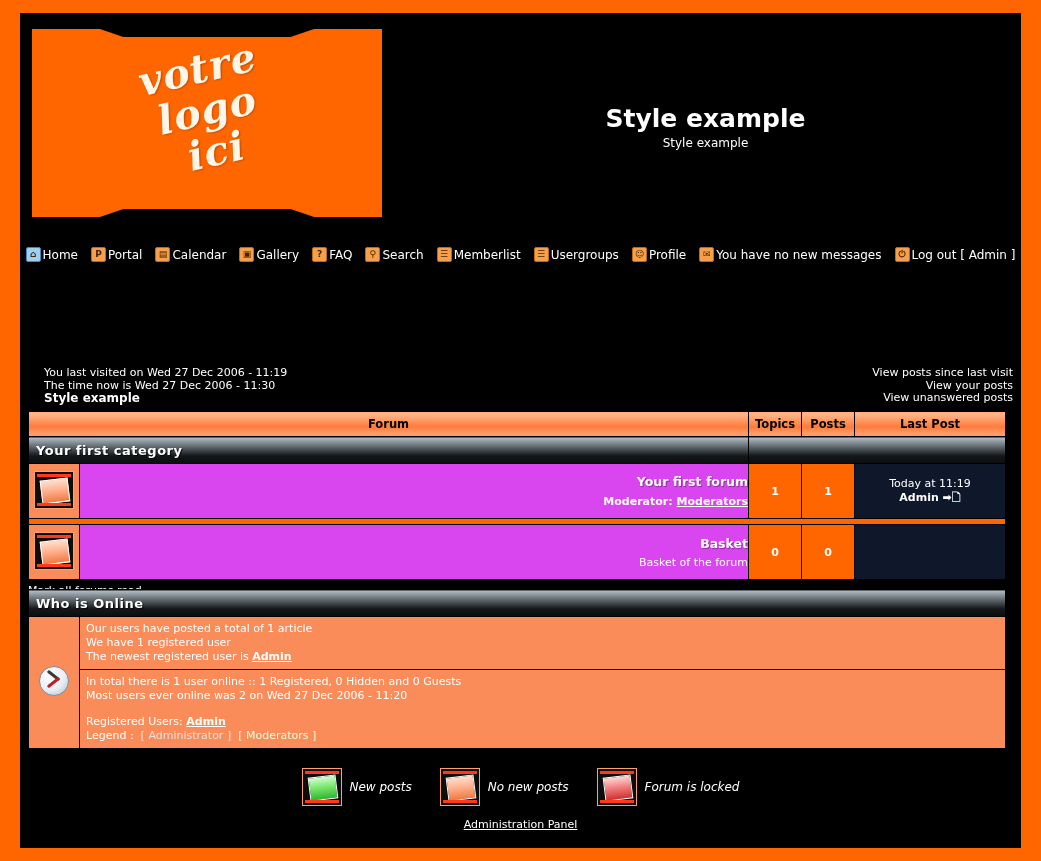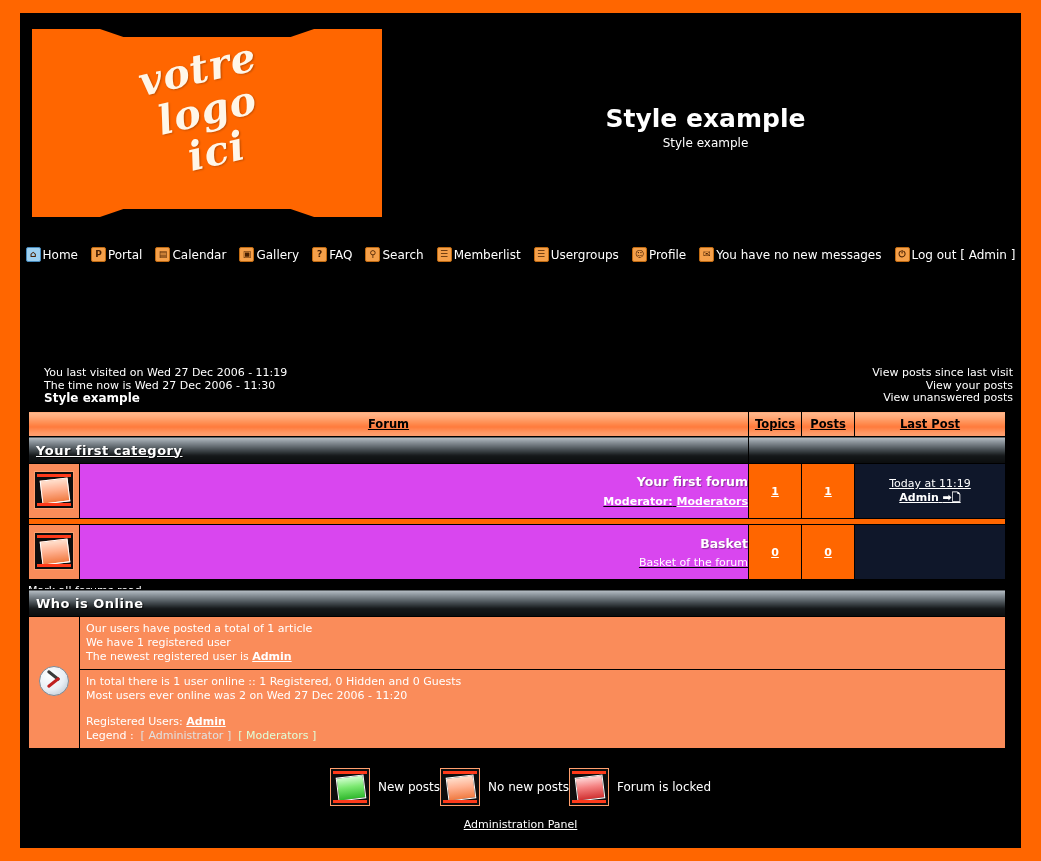--- a/index.html
+++ b/index.html
@@ -150,21 +150,21 @@
   
   .forum-table {
     position: absolute;
     left: 8px;
     top: 398px;
     width: 978px;
     border-collapse: collapse;
     font-size: 11px;
     border: 1px solid #000;
   }
-  .forum-table td, .forum-table th { border: 1px solid #000; padding: 0; text-decoration: underline; }
+  .forum-table td, .forum-table th { border: 1px solid #000; padding: 0; }
 
   .th-cell {
     background: linear-gradient(to bottom,
       #FFB98E 0%, #FFAA7A 18%, #FF8C50 45%, #FF7A3C 60%, #FF9966 85%, #FFA070 100%);
     color: #000000;
     font-size: 11.5px;
     font-weight: bold;
     text-align: center;
     height: 24px;
     line-height: 24px;
@@ -335,20 +335,22 @@
   }
 
   
   .bottom-legend {
     position: absolute;
     left: 0; right: 0;
     top: 755px;
     display: flex;
     justify-content: center;
     align-items: center;
+    gap: 28px;
+    font-style: italic;
   }
   .legend-item { display:flex; align-items:center; gap:8px; }
   .legend-item .lbl { color:#FFFFFF; font-size:12px; }
   .admin-panel {
     position: absolute;
     left: 0; right: 0;
     top: 800px;
     text-align: center;
   }
   .admin-panel a {

